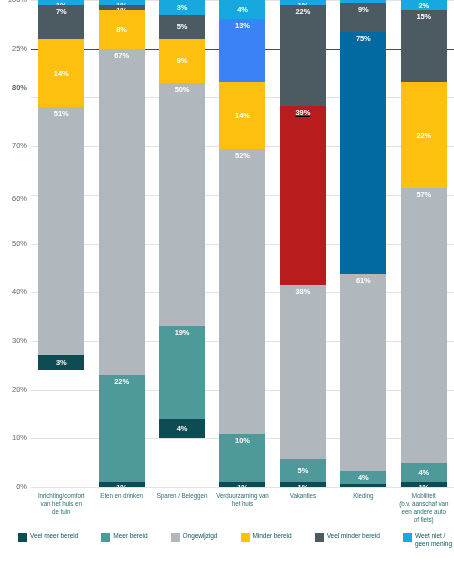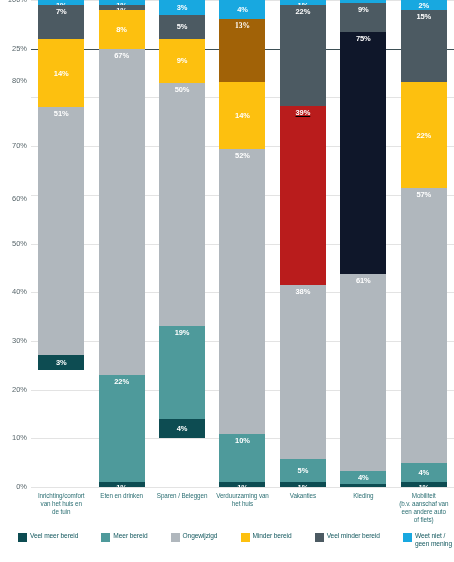--- a/index.html
+++ b/index.html
@@ -115,21 +115,21 @@
 
   <div class="ylabels" id="ylabels">
       <div style="top: 487px;">0%</div>
       <div style="top: 438.3px;">10%</div>
       <div style="top: 389.6px;">20%</div>
       <div style="top: 340.9px;">30%</div>
       <div style="top: 292.2px;">40%</div>
       <div style="top: 243.5px;">50%</div>
       <div style="top: 199px;">60%</div>
       <div style="top: 146.1px;">70%</div>
-      <div style="top: 81px;">80%</div>
+      <div style="top: 88px; font-weight: bold;">80%</div>
       <div style="top: 48.7px;">25%</div>
       <div style="top: 0px;">100%</div>
     </div>
 
   <div class="plot">
     <div id="gridlines">
         <div class="grid-line" style="top: 487px;"></div>
         <div class="grid-line" style="top: 438.3px;"></div>
         <div class="grid-line" style="top: 389.6px;"></div>
         <div class="grid-line" style="top: 340.9px;"></div>
@@ -196,21 +196,21 @@
             <span style="align-self: flex-start; margin-top: 2px;">19%</span>
           </div>
           <div class="seg" style="height: 19.48px; background: rgb(13, 76, 82);">
             <span>4%</span>
           </div>
         </div>
         <div class="bar-col">
           <div class="seg" style="height: 19.48px; background: rgb(24, 168, 224);">
             <span>4%</span>
           </div>
-          <div class="seg" style="height: 63.31px; background: #a16207; font-family: Liberation Serif, serif;">
+          <div class="seg" style="height: 63.31px; background: #3b82f6;">
             <span style="align-self: flex-start; margin-top: 2px;">13%</span>
           </div>
           <div class="seg" style="height: 68.18px; background: rgb(253, 192, 15);">
             <span>14%</span>
           </div>
           <div class="seg" style="height: 287.33px; background: rgb(176, 183, 189);">
             <span style="align-self: flex-start; margin-top: 2px;">52%</span>
           </div>
           <div class="seg" style="height: 48.7px; background: rgb(78, 154, 155);">
             <span style="align-self: flex-start; margin-top: 2px;">10%</span>
@@ -239,21 +239,21 @@
             <span>1%</span>
           </div>
         </div>
         <div class="bar-col">
           <div class="seg lbl-top" style="height: 4.87px; background: rgb(24, 168, 224);">
             <span>1%</span>
           </div>
           <div class="seg" style="height: 43.83px; background: rgb(76, 90, 98);">
             <span style="align-self: flex-start; margin-top: 2px;">9%</span>
           </div>
-          <div class="seg" style="height: 365.25px; background: #0f172a;">
+          <div class="seg" style="height: 365.25px; background: #0369a1;">
             <span style="align-self: flex-start; margin-top: 2px;">75%</span>
           </div>
           <div class="seg" style="height: 297.07px; background: rgb(176, 183, 189);">
             <span style="align-self: flex-start; margin-top: 2px;">61%</span>
           </div>
           <div class="seg" style="height: 19.48px; background: rgb(78, 154, 155);">
             <span>4%</span>
           </div>
           <div class="seg lbl-top" style="height: 4.87px; background: rgb(13, 76, 82);">
             <span>1%</span>

